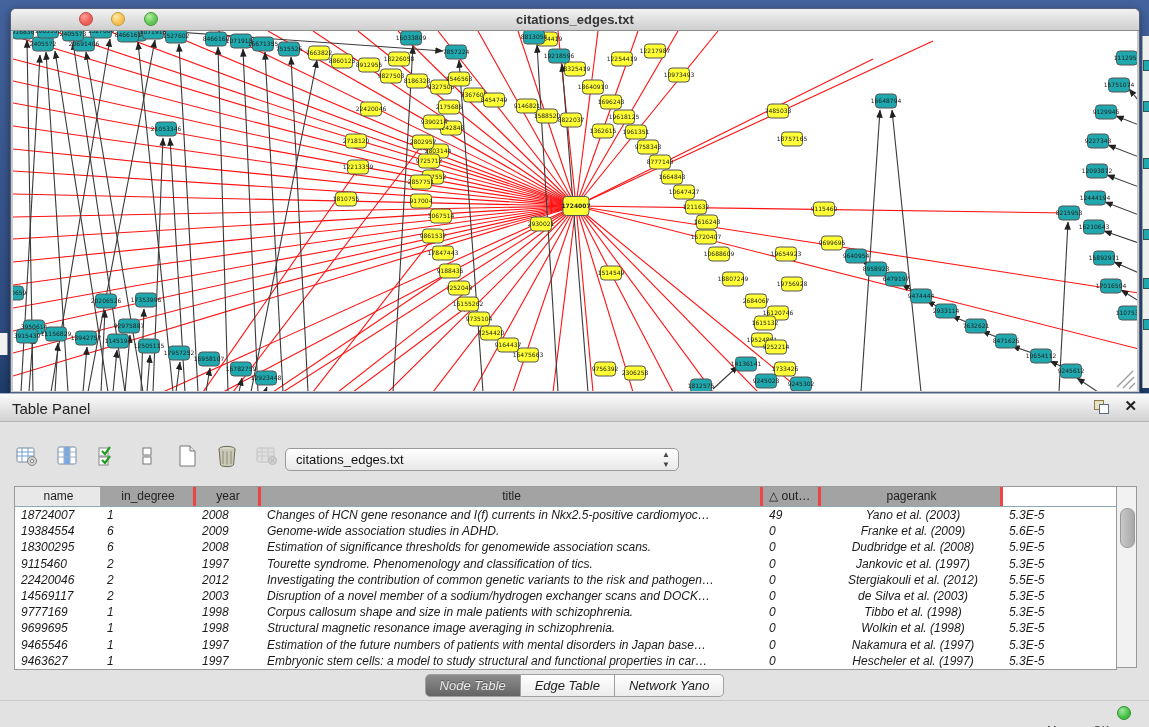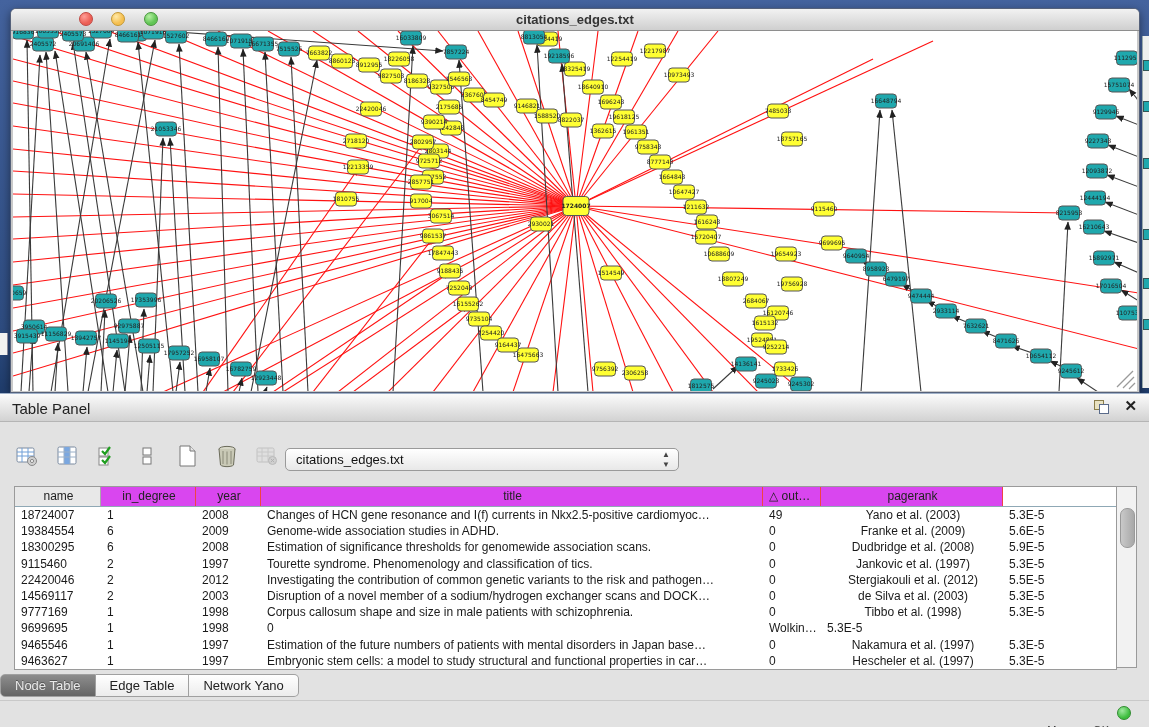--- a/index.html
+++ b/index.html
@@ -44,28 +44,28 @@
   .fx{font-family:"Liberation Serif",serif;font-style:italic;font-weight:bold;font-size:15px;color:#222;}
   .combo{position:absolute;left:285px;top:55px;width:394px;height:23px;box-sizing:border-box;
     border:1px solid #9a9a9a;border-radius:5px;background:linear-gradient(#ffffff,#e8e8e8);
     font-size:13px;color:#111;line-height:21px;padding-left:10px;}
   .combo .steppers{position:absolute;right:8px;top:1px;font-size:8px;color:#444;line-height:10px;text-align:center;}
   
   .ntable{position:absolute;left:14px;top:93px;width:1101px;height:182px;background:#fff;border:1px solid #9a9a9a;overflow:hidden;}
   .tr{display:grid;grid-template-columns:86px 95px 65px 502px 58px 182px 113px;}
   .th-row{height:19px;border-bottom:1px solid #8fa8b5;}
   .td{font-size:12px;color:#1a1a1a;white-space:nowrap;overflow:hidden;text-overflow:ellipsis;padding:1px 4px 0 6px;line-height:15px;box-sizing:border-box;}
-  .th{background:#d946ef;text-align:center;border-right:1px solid #ef4444;line-height:17px;color:#222;}
+  .th{background:#a3a3a3;text-align:center;border-right:3px solid #ef4444;line-height:17px;color:#222;}
   .th-name{background:#e8e8e8;border-right:1px solid #aaa;}
-  .tr:not(.th-row){height:16.2px;}
+  .tr:not(.th-row){height:16.2px;font-style:italic;}
   .td.c5{text-align:center;}
   .vscroll{position:absolute;left:1116px;top:93px;width:21px;height:182px;background:#f2f2f2;border:1px solid #9a9a9a;box-sizing:border-box;}
   .vthumb{position:absolute;left:3px;top:21px;width:13px;height:38px;border-radius:7px;background:linear-gradient(90deg,#c9c9c9,#a8a8a8);border:1px solid #999;}
   
-  .segs{position:absolute;left:0;right:0;top:281px;display:flex;justify-content:flex-start;}
+  .segs{position:absolute;left:0;right:0;top:281px;display:flex;justify-content:center;font-style:italic;}
   .seg{height:21px;line-height:21px;padding:0 14px;font-size:13px;color:#222;background:linear-gradient(#ffffff,#ececec);
     border:1px solid #a0a0a0;border-left:none;}
   .seg:first-child{border-left:1px solid #a0a0a0;border-radius:5px 0 0 5px;}
   .seg:last-child{border-radius:0 5px 5px 0;}
   .seg.sel{background:linear-gradient(#8d8d8d,#646464);color:#e9e9e9;text-shadow:0 -1px 0 #555;}
   
   .statusbar{position:absolute;left:0;right:0;bottom:0;height:26px;border-top:1px solid #c9c9c9;}
   .mem{position:absolute;right:40px;top:7px;font-size:11px;color:#333;margin-top:16px;}
   .memdot{position:absolute;right:18px;top:5px;width:14px;height:14px;border-radius:50%;
     background:radial-gradient(circle at 35% 30%,#9fe89f,#3dbd3d 65%);border:1px solid #2e8b2e;box-sizing:border-box;}
@@ -883,20 +883,21 @@
         <div class="td c2">1998</div>
         <div class="td c3">Corpus callosum shape and size in male patients with schizophrenia.</div>
         <div class="td c4">0</div>
         <div class="td c5">Tibbo et al. (1998)</div>
         <div class="td c6">5.3E-5</div>
       </div>
       <div class="tr">
         <div class="td c0">9699695</div>
         <div class="td c1">1</div>
         <div class="td c2">1998</div>
+        <div class="td c3">Structural magnetic resonance image averaging in schizophrenia.</div>
         <div class="td c4">0</div>
         <div class="td c5">Wolkin et al. (1998)</div>
         <div class="td c6">5.3E-5</div>
       </div>
       <div class="tr">
         <div class="td c0">9465546</div>
         <div class="td c1">1</div>
         <div class="td c2">1997</div>
         <div class="td c3">Estimation of the future numbers of patients with mental disorders in Japan base…</div>
         <div class="td c4">0</div>

